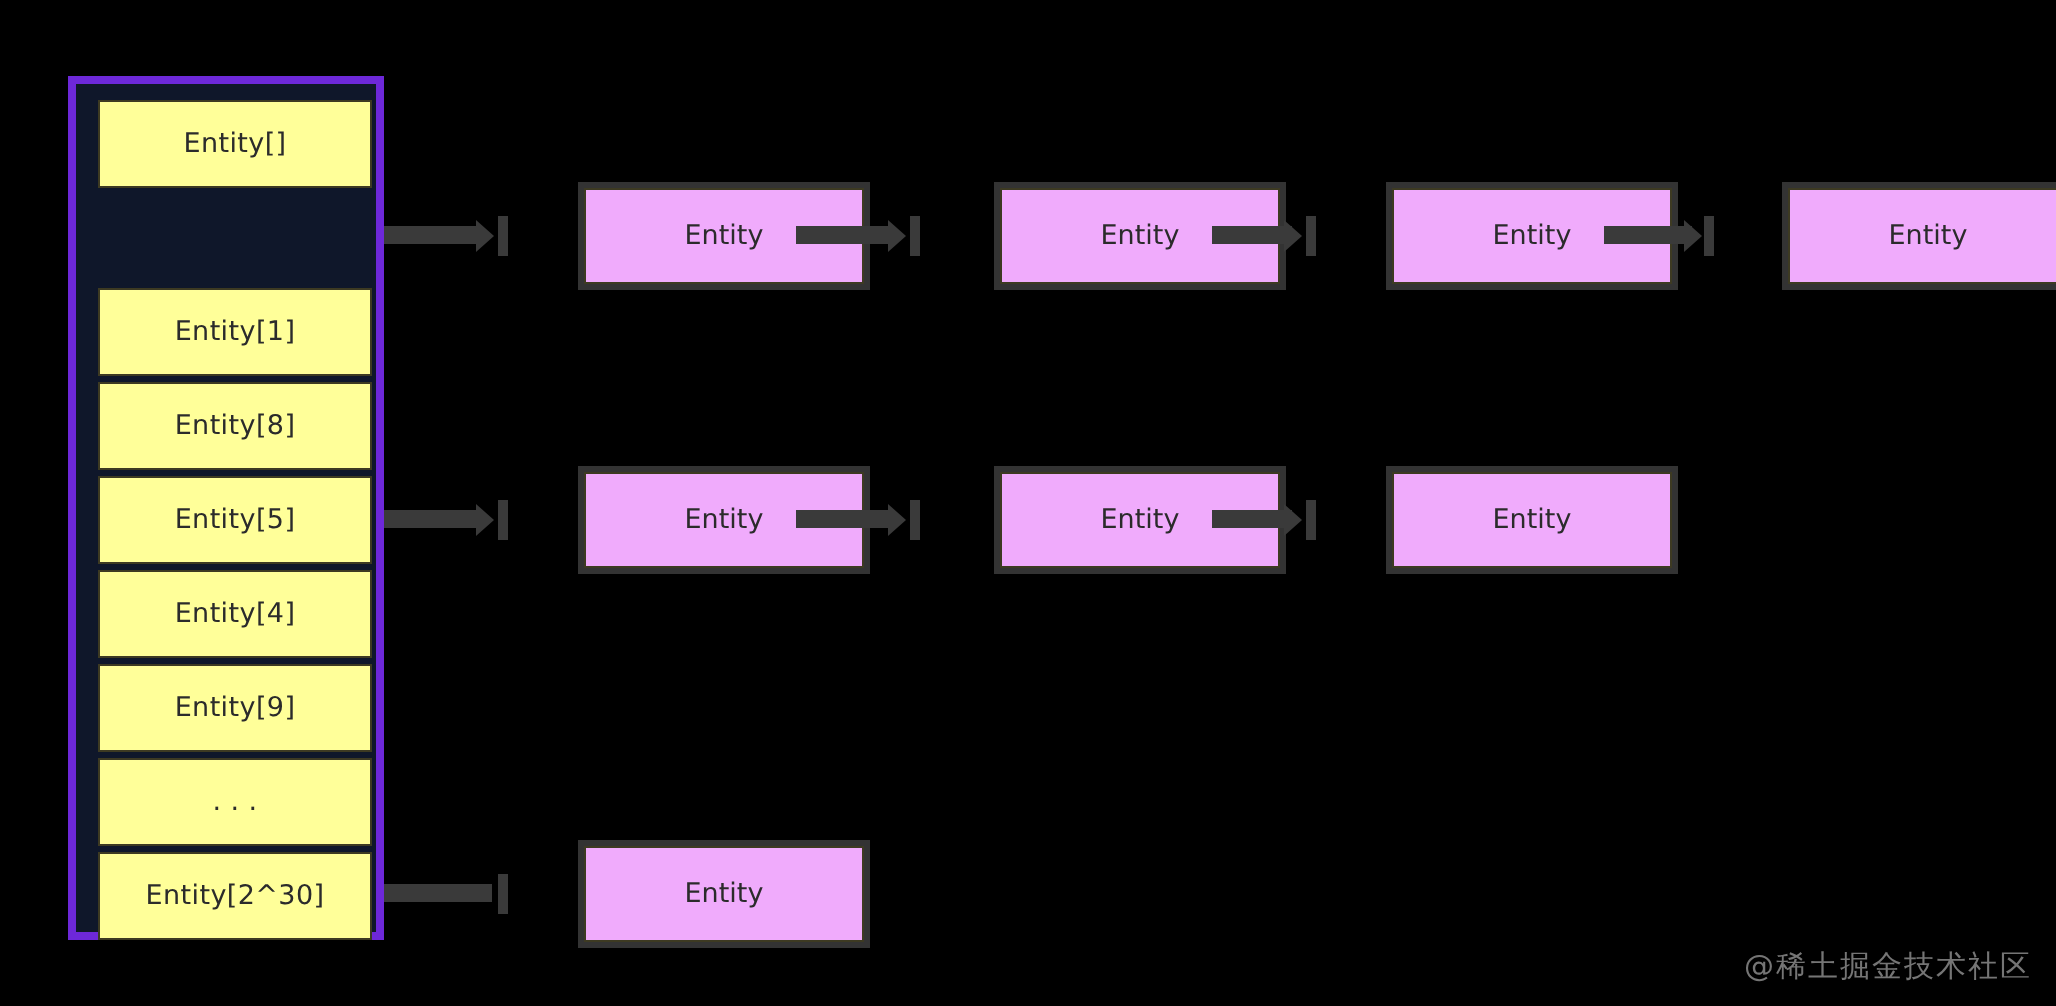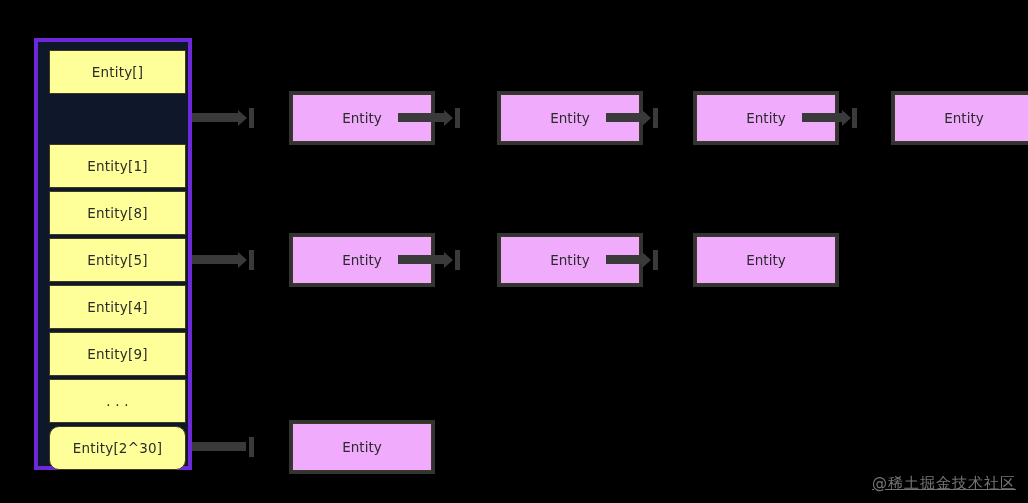--- a/index.html
+++ b/index.html
@@ -84,37 +84,36 @@
   
   .watermark {
     position: absolute;
     right: 12px;
     bottom: 10px;
     color: #8a8a8a;
     font-size: 15px;
     letter-spacing: 1px;
     opacity: 0.85;
     user-select: none;
-    text-decoration: underline;
   }
 </style>
 </head>
 <body>
 
 <div id="canvas">
 
   <div class="array-column">
     <div class="array-cell" style="top:8px;">Entity[]</div>
     <div class="array-cell" style="top:102px;">Entity[1]</div>
     <div class="array-cell" style="top:149px;">Entity[8]</div>
     <div class="array-cell" style="top:196px;">Entity[5]</div>
     <div class="array-cell" style="top:243px;text-align:center;">Entity[4]</div>
     <div class="array-cell" style="top:290px;">Entity[9]</div>
     <div class="array-cell" style="top:337px;">. . .</div>
-    <div class="array-cell" style="top:384px;border-radius:10px;">Entity[2^30]</div>
+    <div class="array-cell" style="top:384px;">Entity[2^30]</div>
   </div>
 
   <div class="link" style="left:192px; top:113px; width:48px;"></div>
   <div class="arrowhead" style="left:238px; top:110px;"></div>
   <div class="stub" style="left:249px; top:108px;"></div>
 
   <div class="entity-node" style="left:256px; top:94px;">
     <span>Entity</span>
   </div>
 

